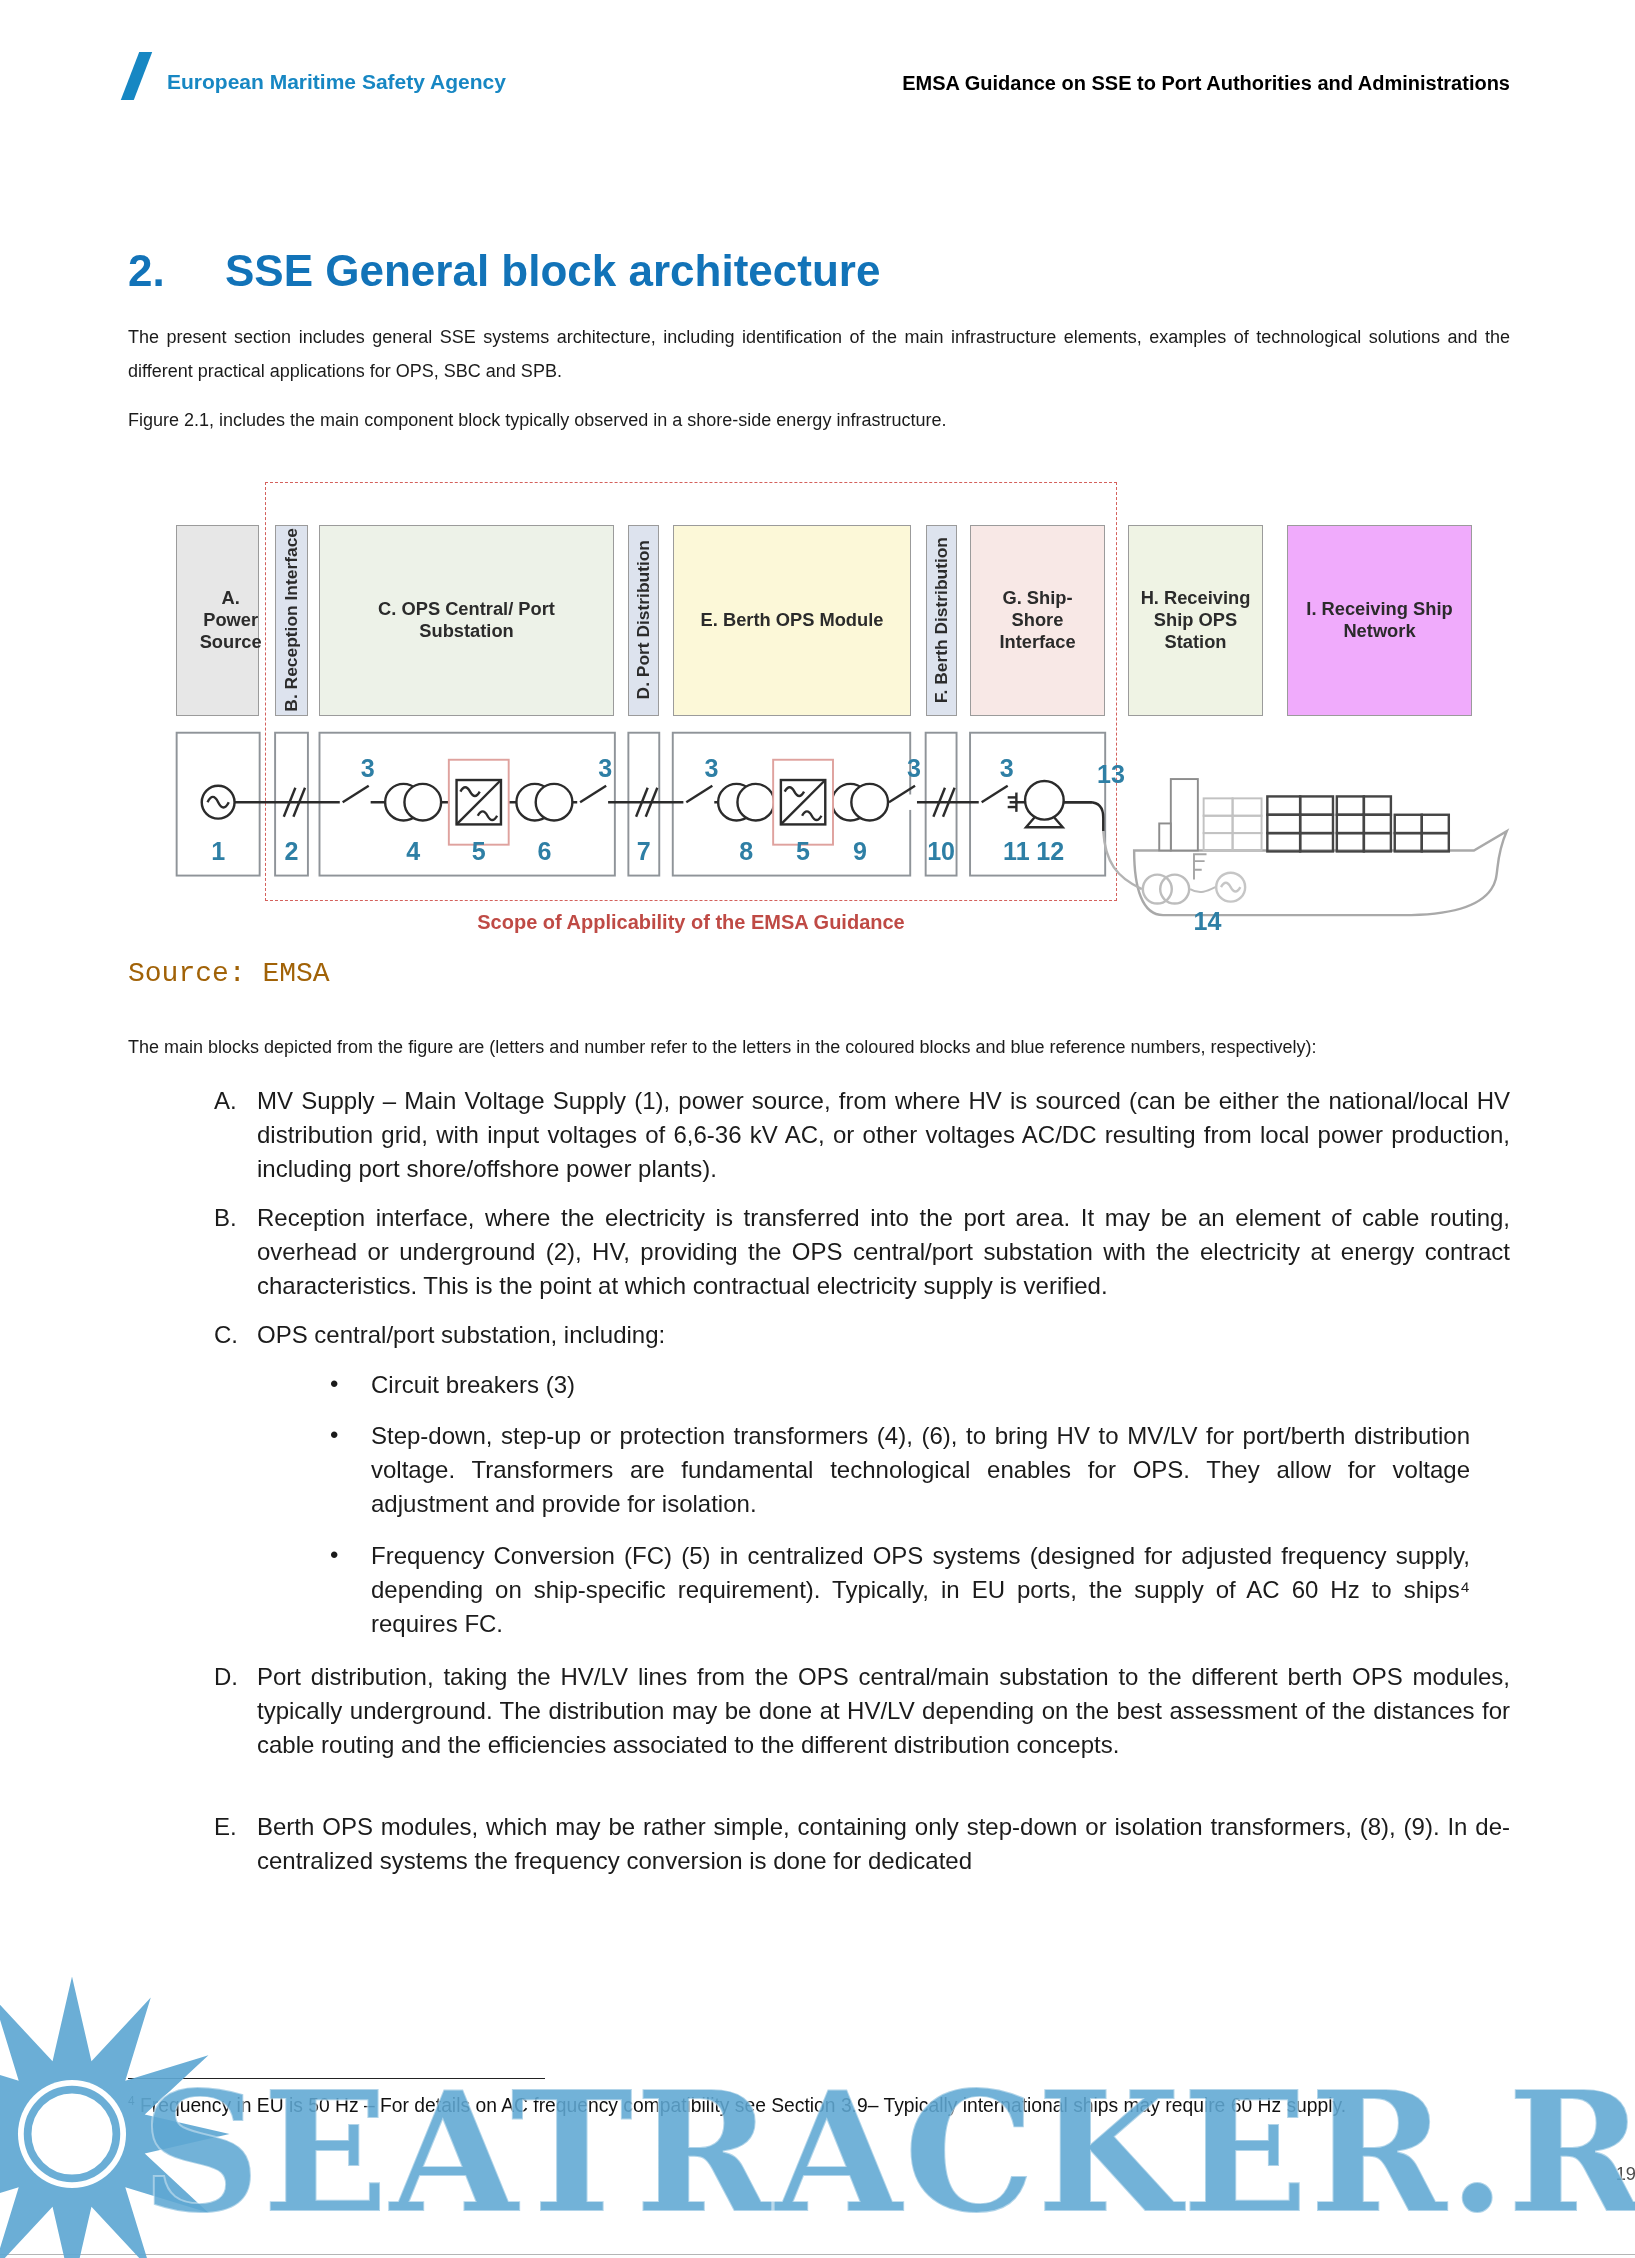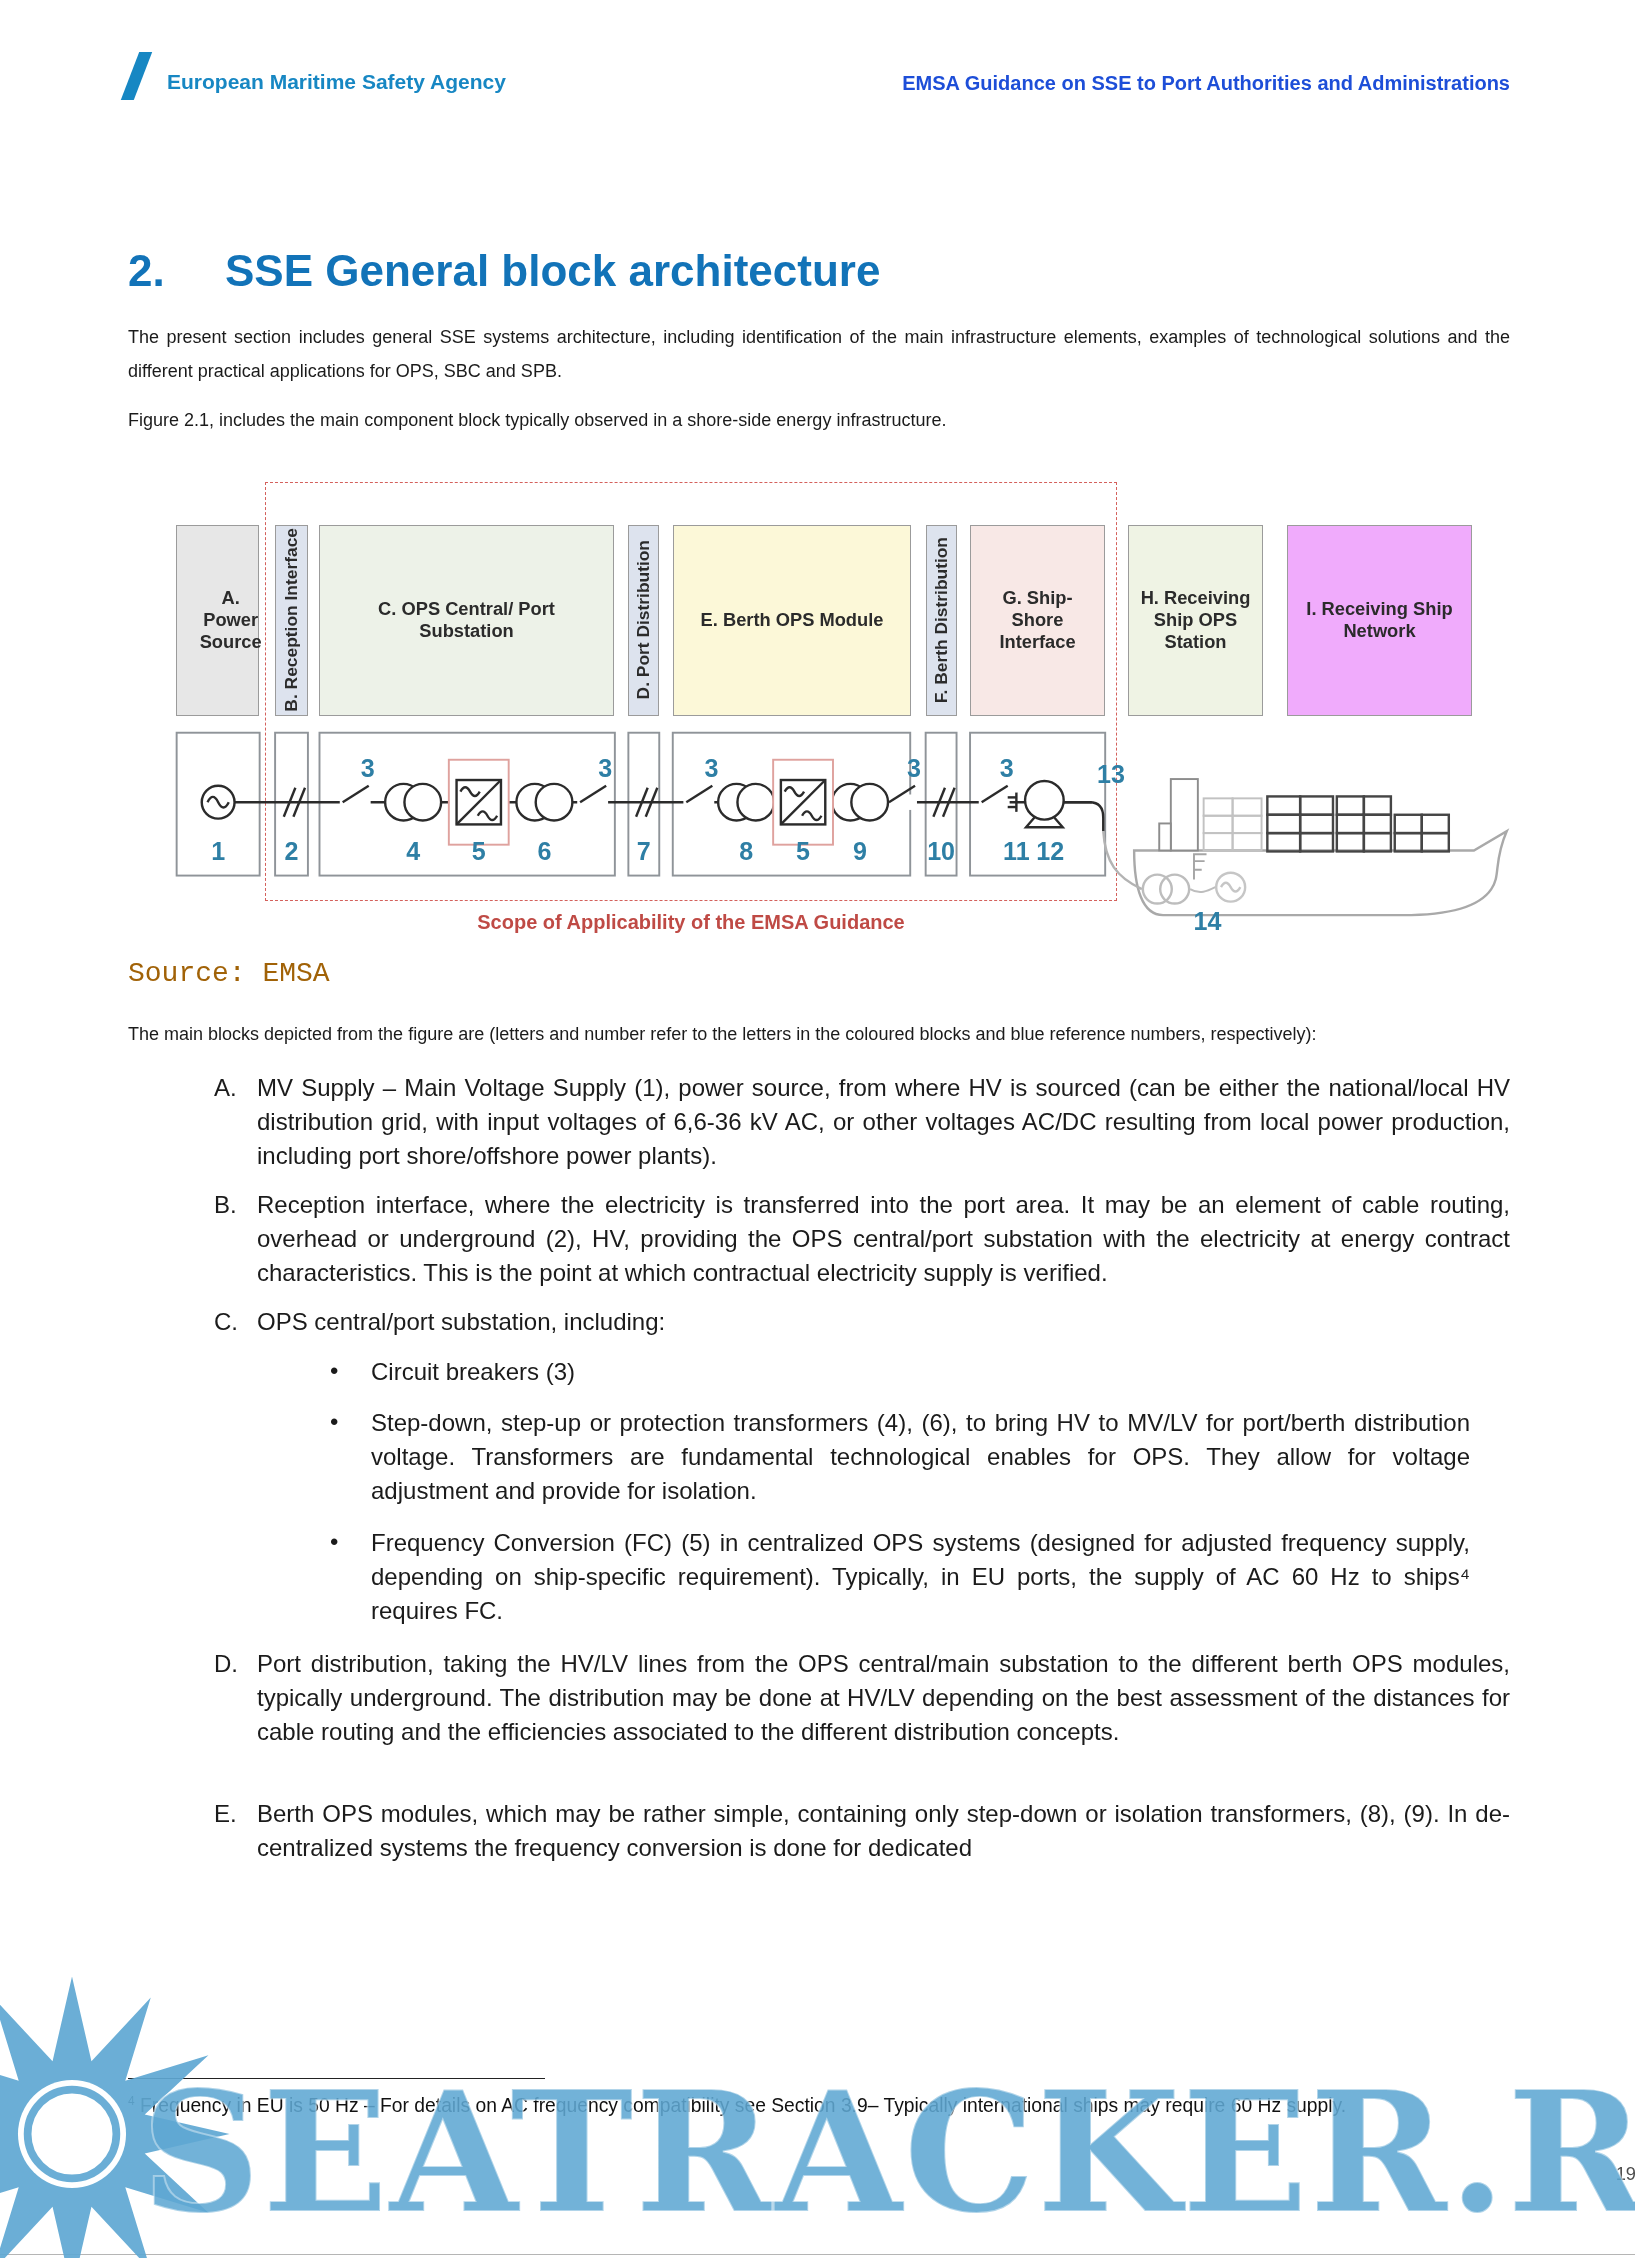--- a/index.html
+++ b/index.html
@@ -9,21 +9,21 @@
     background:#ffffff; overflow:hidden;
     font-family:"Liberation Sans", sans-serif; color:#1b1b1b;
   }
   .page-edge { position:absolute; left:0; right:0; bottom:2.9px; border-top:1.9px solid #b5b5b5; }
 
   
   .hdr { position:absolute; top:58px; left:128px; right:126px; height:48px; }
   .logo-slash { position:absolute; left:1.9px; top:-5.8px; width:12.6px; height:48px;
     background:#1787c3; transform:skewX(-21deg); }
   .hdr-agency { position:absolute; left:39px; top:11.6px; font-size:21px; font-weight:bold; color:#1787c3; }
-  .hdr-doc { position:absolute; right:0; top:13.5px; font-size:20px; font-weight:bold; color:#1d4ed8; }
+  .hdr-doc { position:absolute; right:0; top:13.5px; font-size:20px; font-weight:bold; color:#000000; }
 
   
   .content { position:absolute; left:128px; top:0; width:1382px; padding-top:245px; }
   h1.sec { font-size:44px; line-height:52px; font-weight:bold; color:#1273b8; }
   h1.sec .num { display:inline-block; width:97px; }
   p.body { font-size:18px; line-height:34px; }
   .just { text-align:justify; }
 
   
   .figure { position:relative; height:494px; margin-top:19.3px; }
@@ -42,21 +42,21 @@
   .bG{left:842px;width:135px;} .bH{left:1000px;width:135px;}
   .bI{left:1159px;width:185px;}
   .circuit { position:absolute; left:0; top:268px; width:1382px; height:222px; }
   .circuit text { font-family:"Liberation Sans", sans-serif; font-weight:bold;
     font-size:26px; fill:#2e7fa5; text-anchor:middle; }
 
   .figcap { margin-top:25px; font-size:24px; font-weight:bold; color:#2b6fad; }
   .figsrc { margin-top:7.7px; font-size:28px; color:#a16207;font-family:Liberation Mono, monospace; }
 
   
-  .lead { margin-top:28px; }
+  .lead { margin-top:41px; }
   .li { position:relative; padding-left:129px; font-size:24px; line-height:34px; text-align:justify; }
   .li .letter { position:absolute; left:86px; top:0; }
   .bul { position:relative; padding-left:243px; padding-right:40px;
     font-size:24px; line-height:34px; text-align:justify; }
   .bul .dot { position:absolute; left:202px; top:-1px; font-size:24px; }
   sup { font-size:0.62em; vertical-align:super; line-height:0; }
 
   
   .footrule { position:absolute; left:128px; top:2078px; width:417px; border-top:1.9px solid #222; }
   .footnote { position:absolute; left:128px; top:2091px; width:1375px;

